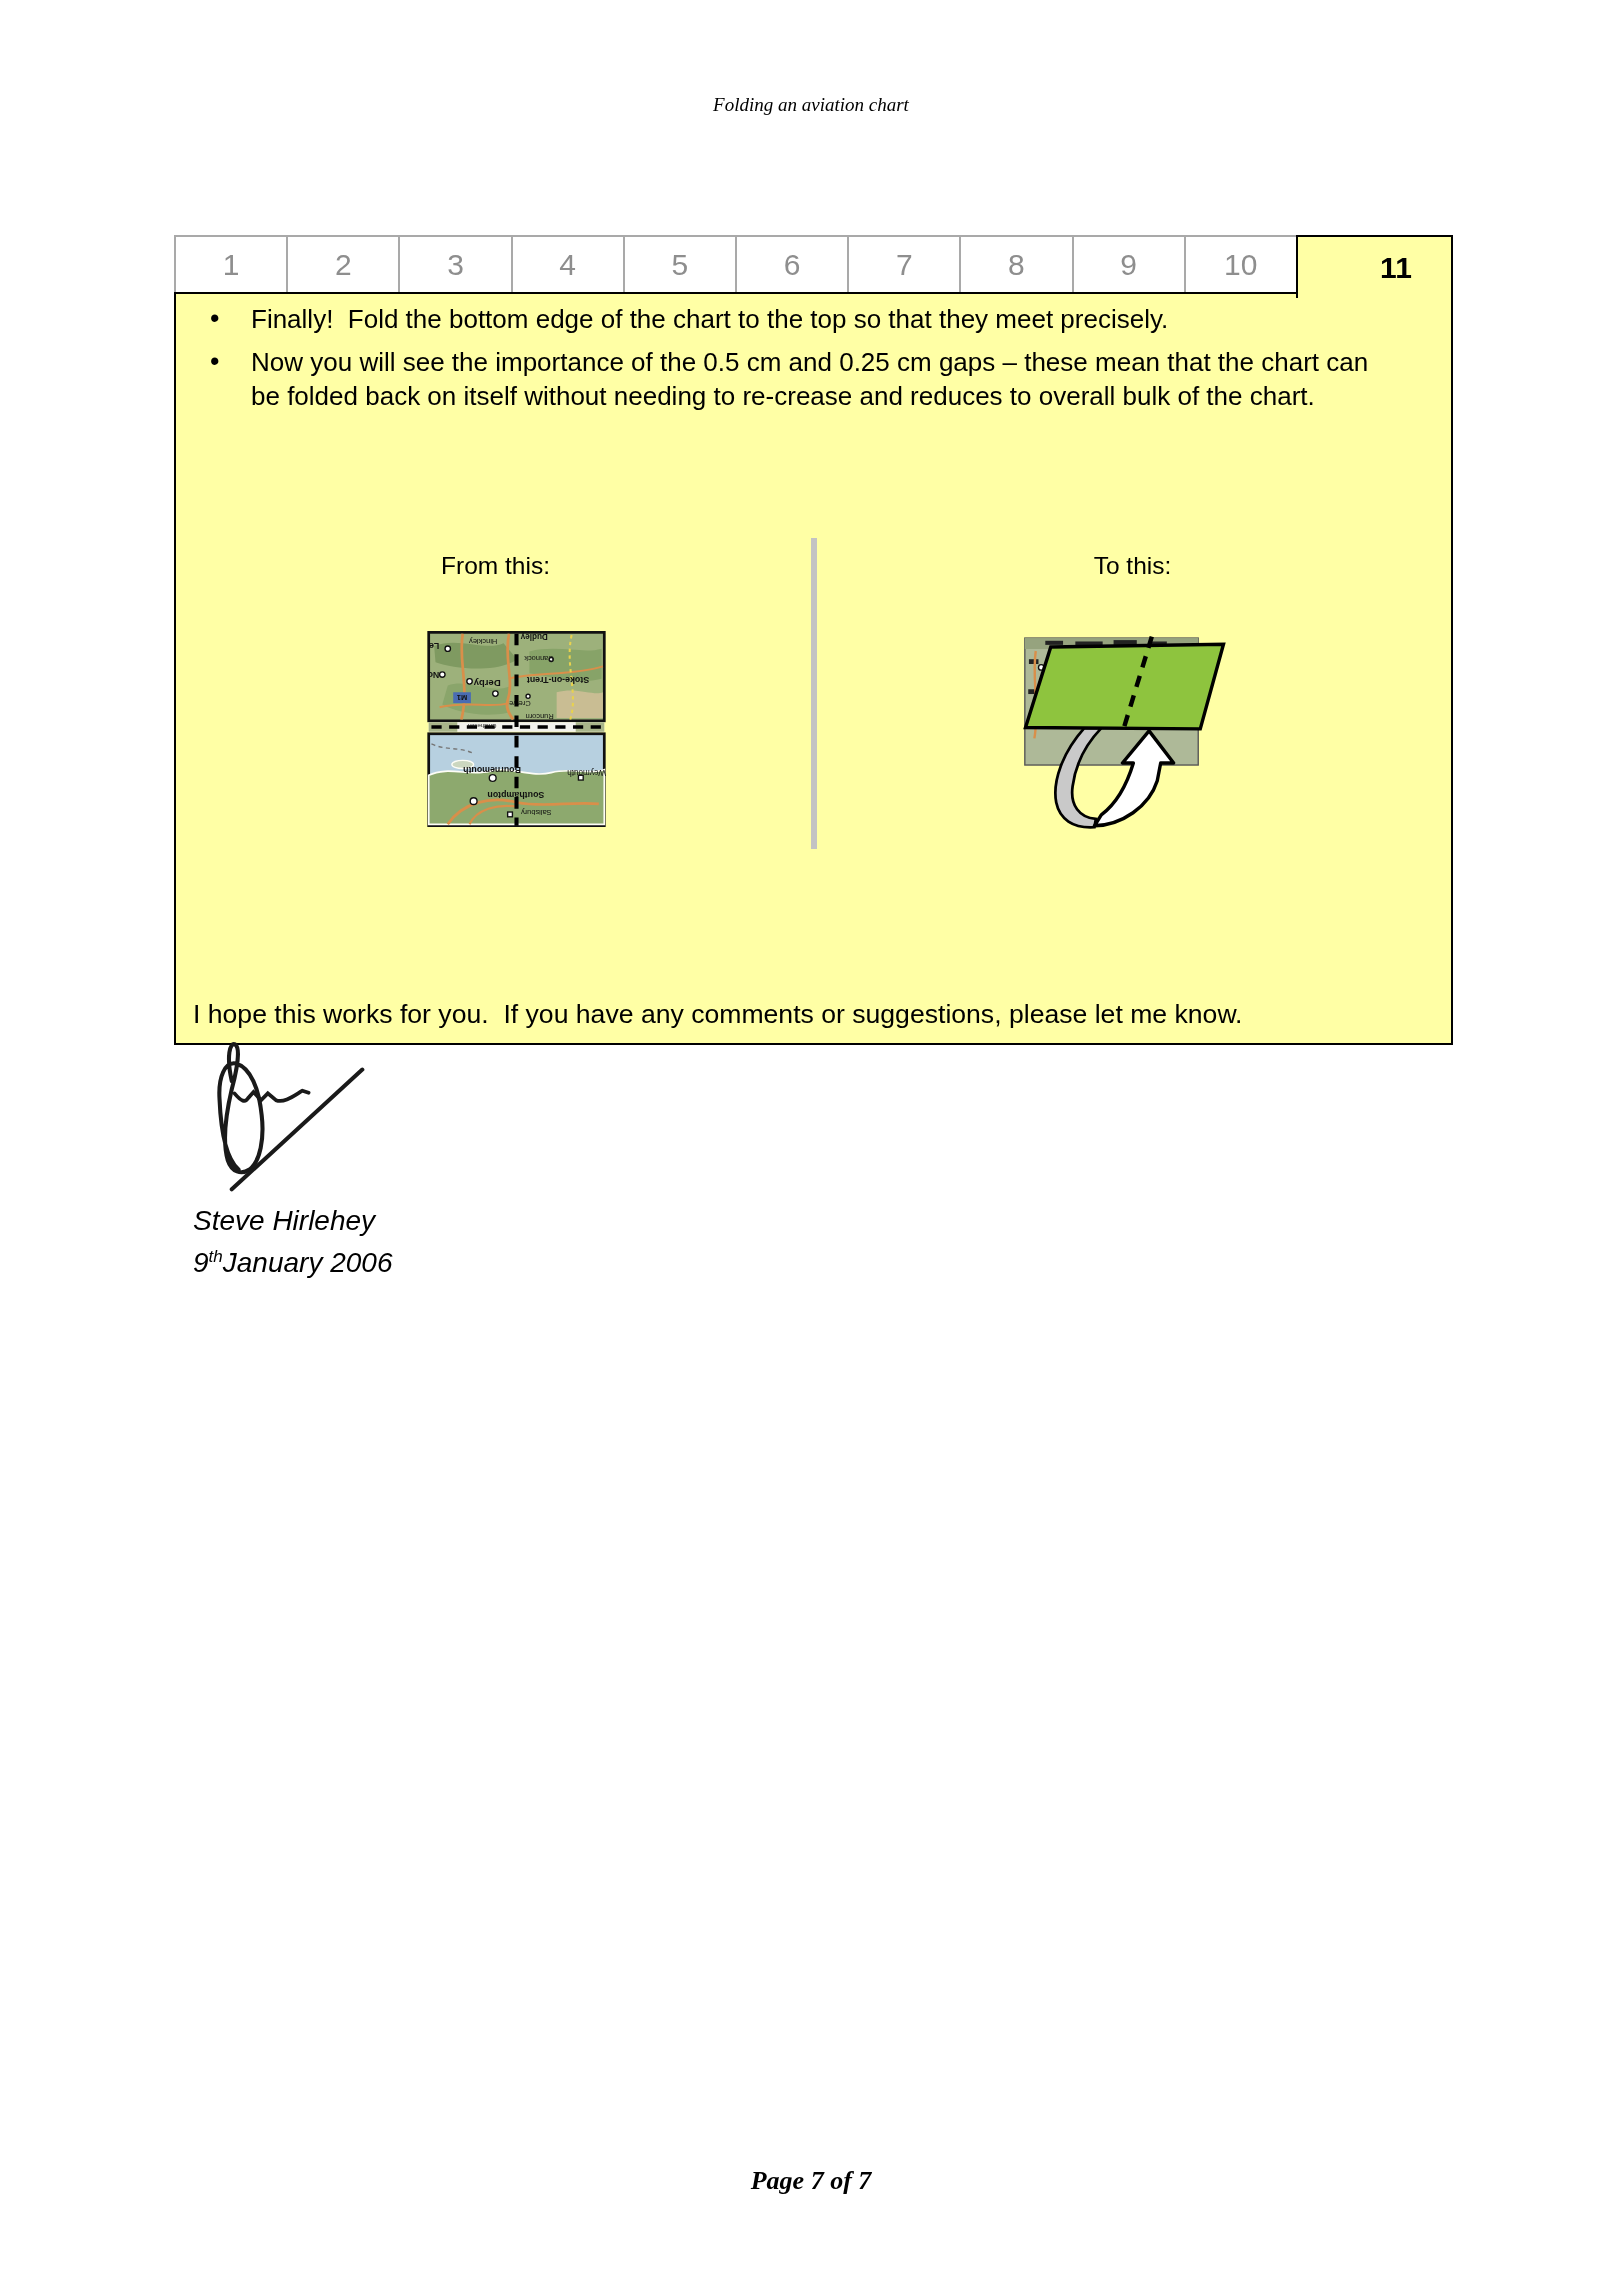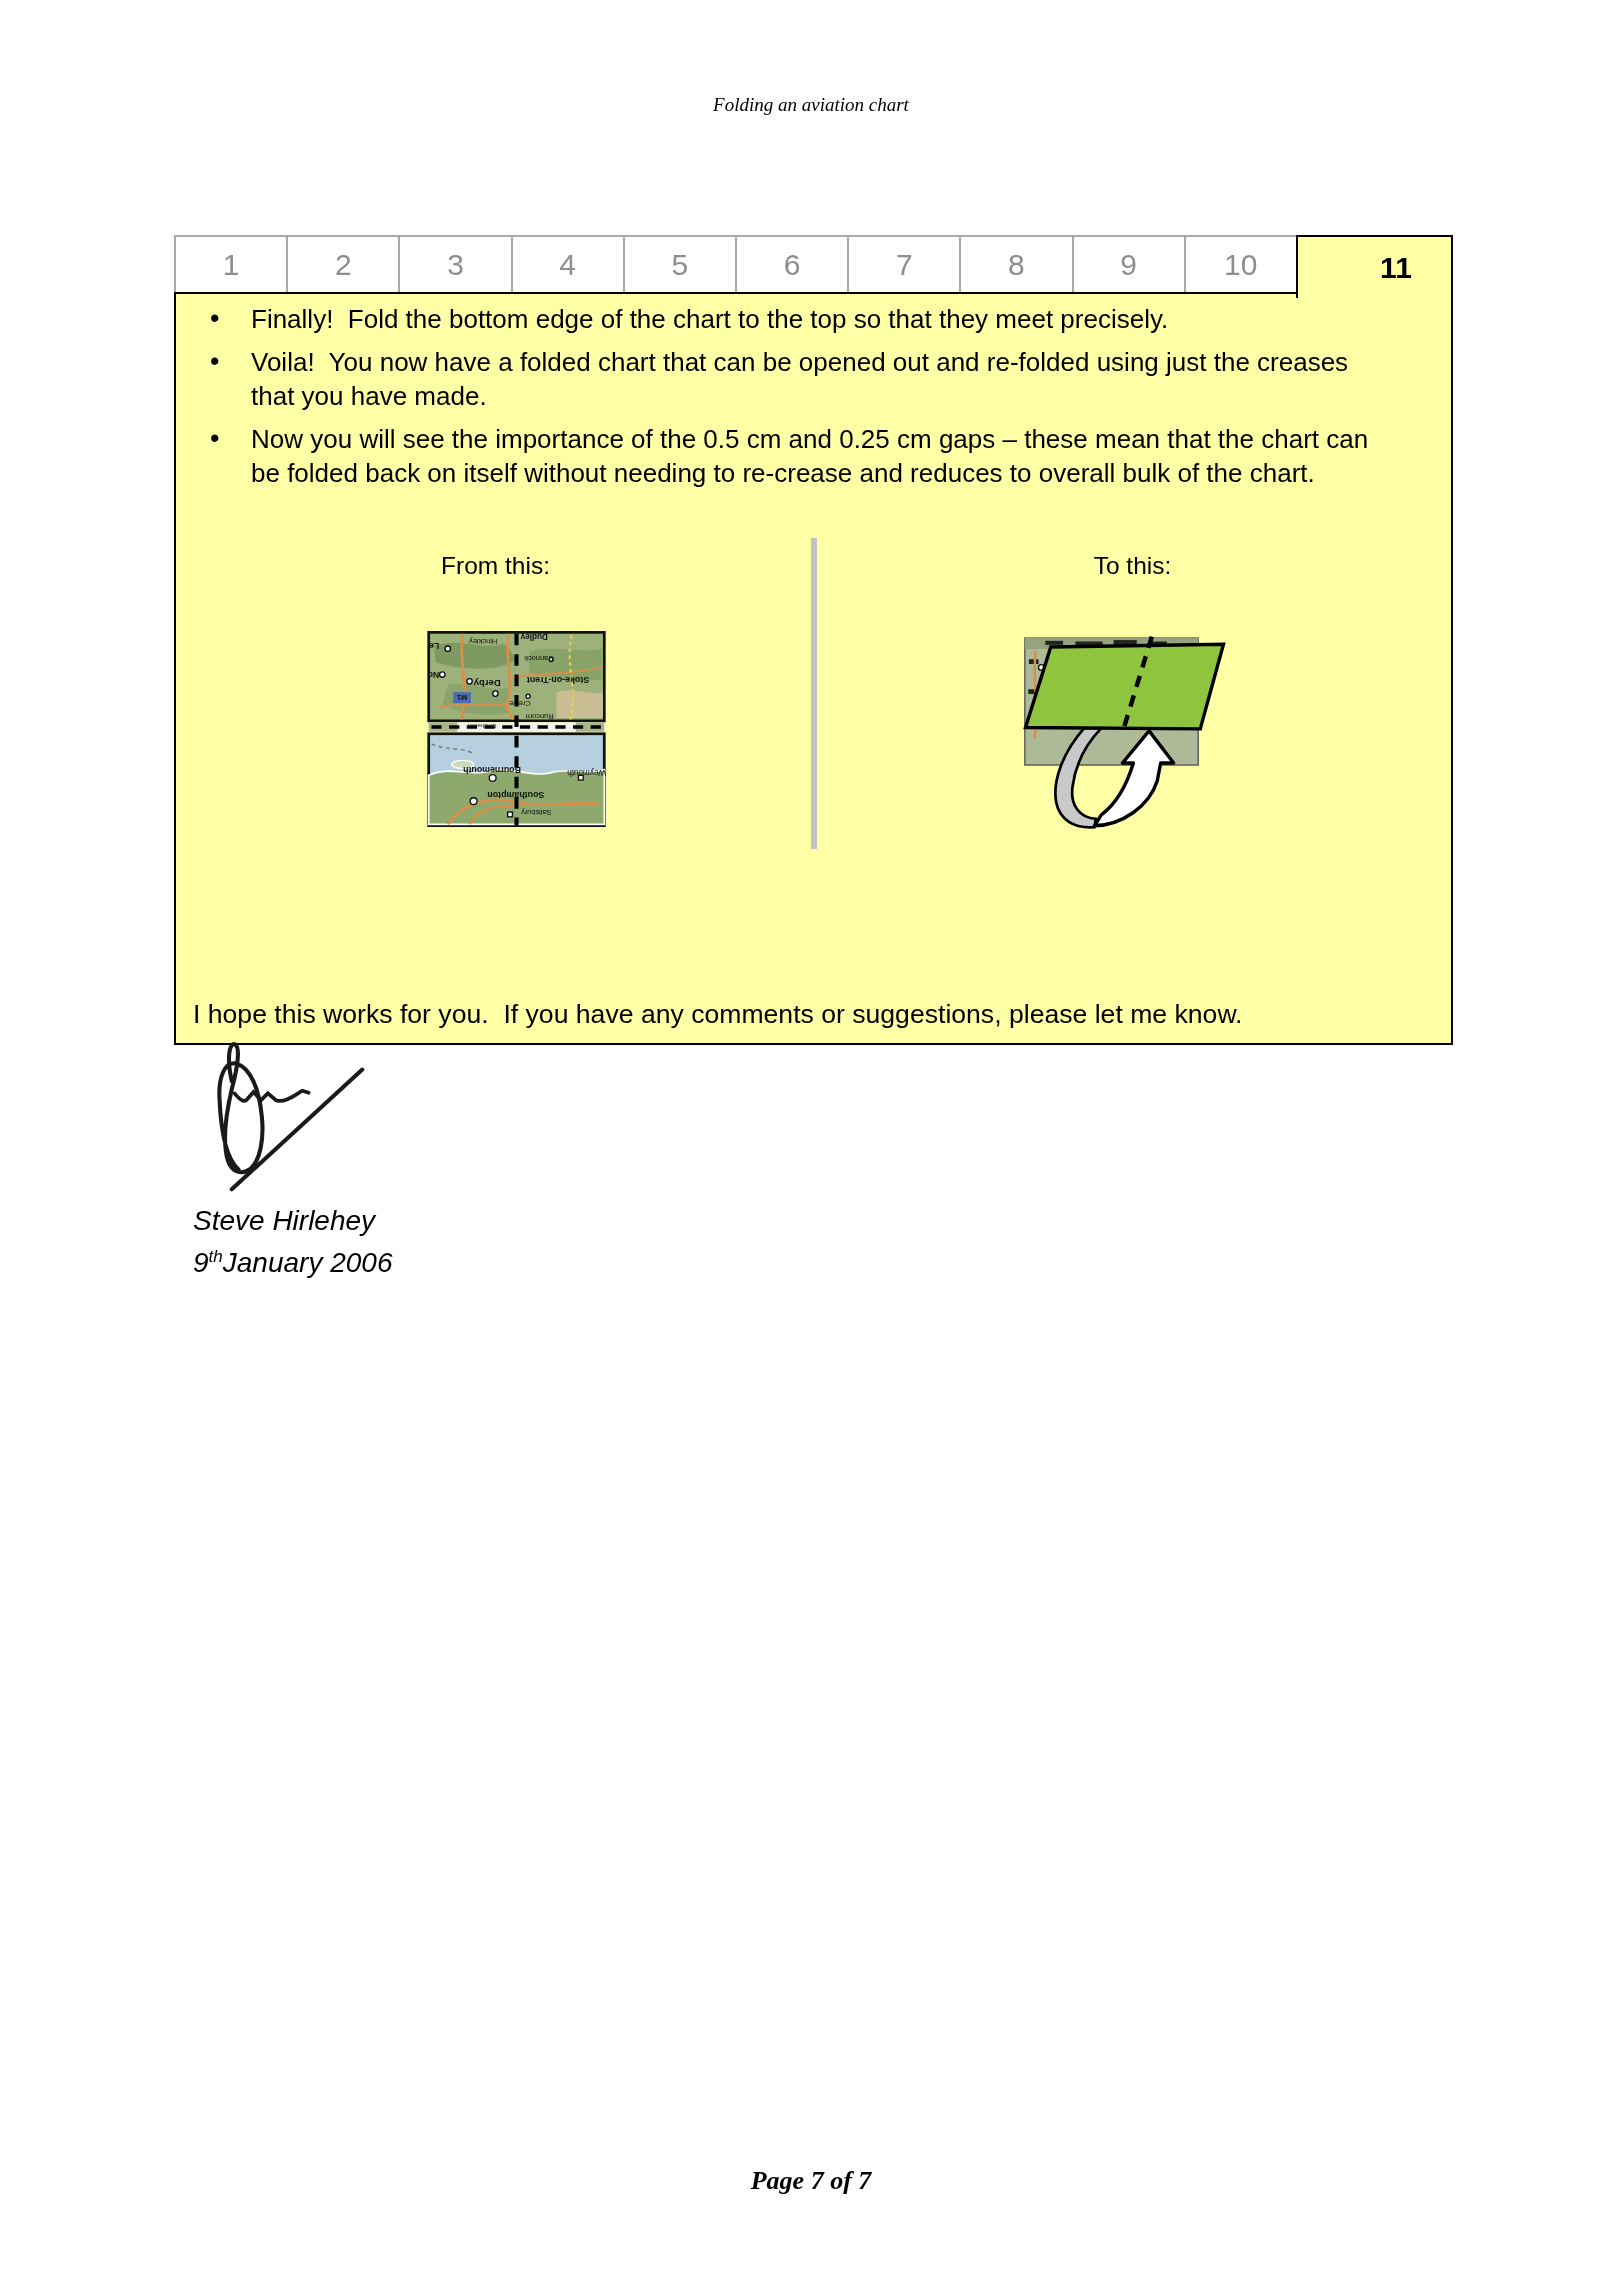--- a/index.html
+++ b/index.html
@@ -76,21 +76,20 @@
     <div class="tab">7</div>
     <div class="tab">8</div>
     <div class="tab">9</div>
     <div class="tab last-plain">10</div>
     <div class="tab active">11</div>
   </div>
 
   <div class="panel">
     <ul class="bullets">
       <li>Finally!  Fold the bottom edge of the chart to the top so that they meet precisely.</li>
-      <li>Voila!  You now have a folded chart that can be opened out and re-folded using just the creases that you have made.</li>
       <li>Now you will see the importance of the 0.5 cm and 0.25 cm gaps – these mean that the chart can be folded back on itself without needing to re-crease and reduces to overall bulk of the chart.</li>
     </ul>
 
     <div class="fig-label from">From this:</div>
     <div class="fig-label to">To this:</div>
     <div class="divider"></div>
 
     <svg class="map-fig" viewBox="0 0 262 288">
 
       <g>

